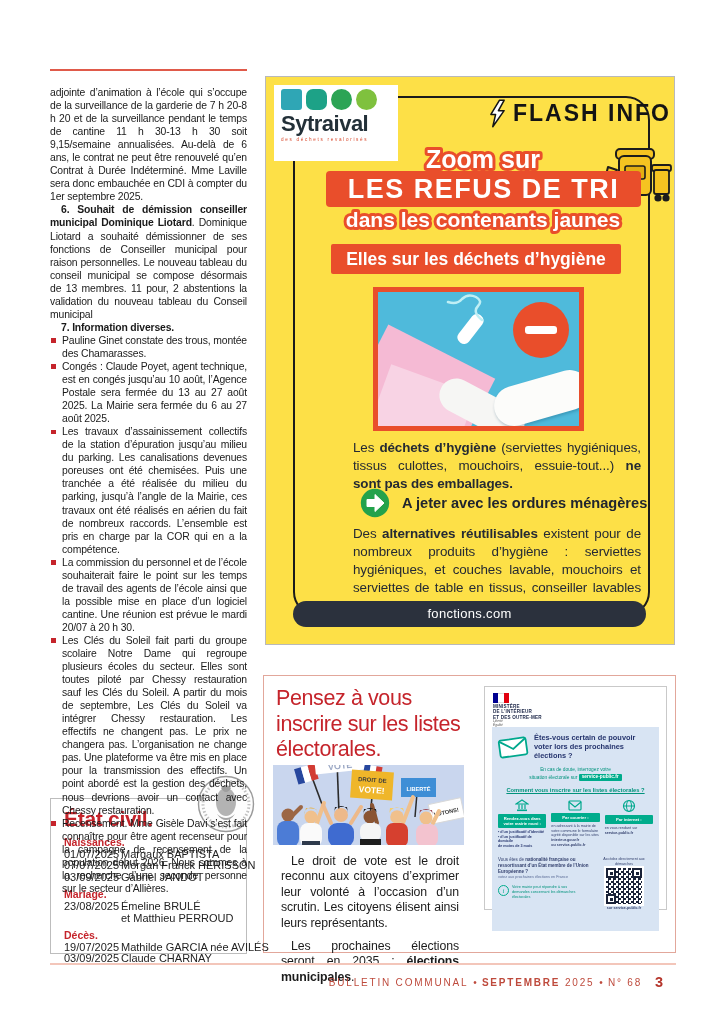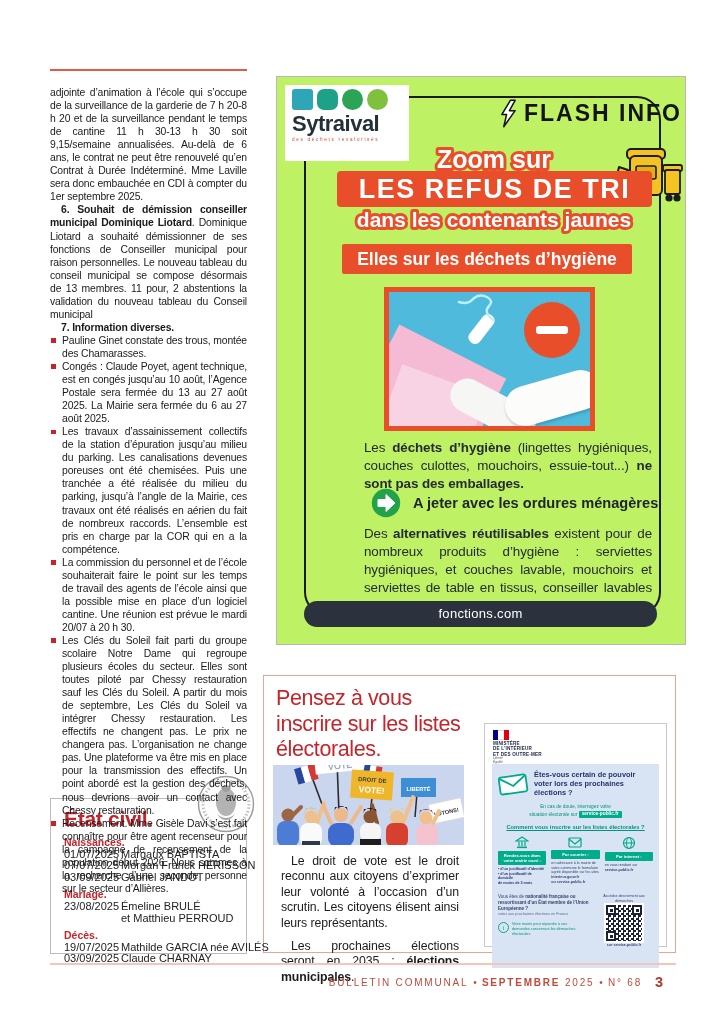--- a/index.html
+++ b/index.html
@@ -21,22 +21,22 @@
   
   .etat{position:absolute;left:50px;top:798px;width:197px;height:156px;border:1px solid #BDBDBD;
         background:#fff;padding:6px 6px 0 13px;box-sizing:border-box;z-index:1;}
   .etat h2{margin:2px 0 3px;font-size:21px;letter-spacing:-0.3px;color:#C5242B;font-weight:800;}
   .etat h3{margin:5px 0 1px;font-size:10.5px;color:#C5242B;font-weight:bold;}
   .ec-row{font-size:11px;line-height:11.4px;color:#222;white-space:nowrap;}
   .ec-date{display:inline-block;width:57px;}
   .seal{position:absolute;right:-9px;top:-25px;z-index:0;}
 
   
-  .flyer{position:absolute;left:276px;top:76px;width:410px;height:569px;border:1px solid #B9B9B9;
-         background:#bef264;box-sizing:border-box;padding-left:32px;}
+  .flyer{position:absolute;left:265px;top:76px;width:410px;height:569px;border:1px solid #B9B9B9;
+         background:#fde047;box-sizing:border-box;padding-left:32px;}
   .frame{position:absolute;left:27px;top:19px;width:353px;height:516px;border:2.5px solid #1B1B1B;border-radius:24px;}
   .logo-patch{position:absolute;left:8px;top:8px;width:124px;height:76px;background:#fff;}
   .logo{position:absolute;left:15px;top:12px;width:130px;}
   .dots{display:flex;gap:4px;margin-bottom:2px;}
   .dots span{width:21px;height:21px;display:block;}
   .d1{background:#2FA6B5;border-radius:3px;}
   .d2{background:#1DA287;border-radius:7px;}
   .d3{background:#2CA455;border-radius:50%;}
   .d4{background:#7FC13E;border-radius:50%;}
   .wordmark{font-size:22px;font-weight:800;color:#233038;letter-spacing:-0.5px;line-height:24px;}
@@ -74,21 +74,21 @@
              background:#fff;box-sizing:border-box;}
   .etitle{position:absolute;left:12px;top:10px;width:205px;margin:0;
           font-size:21.5px;line-height:25.5px;letter-spacing:-0.4px;color:#C5242B;font-weight:400;}
   .illus{position:absolute;left:9px;top:89px;}
   .ebody{position:absolute;left:9px;top:170px;width:194px;font-size:12.3px;line-height:15.4px;
          color:#1c1c1c;text-align:justify;letter-spacing:-0.1px;}
   .ebody p{margin:8px;text-indent:10px;}
 
   
   .poster{position:absolute;left:220px;top:10px;width:183px;height:224px;border:1px solid #C9C9C9;
-          background:#fff;box-sizing:border-box;margin-top:37px;}
+          background:#fff;box-sizing:border-box;}
   .mlogo{position:absolute;left:8px;top:6px;}
   .mflag{display:flex;width:16px;height:10px;margin-bottom:1px;}
   .mflag i{flex:1;}
   .mf-b{background:#000091;}
   .mf-w{background:#fff;border-top:1px solid #ddd;border-bottom:1px solid #ddd;}
   .mf-r{background:#E1000F;}
   .mlines div{font-size:4.6px;line-height:5.4px;font-weight:bold;color:#1A2446;letter-spacing:0.2px;}
   .motto div{font-size:3.2px;line-height:3.9px;color:#555;font-style:italic;}
   .bluepanel{position:absolute;left:7px;top:40px;width:167px;height:204px;background:#D8E4F3;padding:7px 6px;box-sizing:border-box;}
   .headrow{display:flex;gap:6px;align-items:flex-start;}
@@ -212,21 +212,21 @@
       <div class="pad1"></div>
       <div class="pad2"></div>
       <div class="tamp"></div>
       <svg class="tstring" width="50" height="34" viewBox="0 0 50 34">
           <path d="M44 32 q-10 -8 -4 -14 q5 -5 -2 -9 q-8 -4 -14 2 q-5 6 -14 3" fill="none" stroke="#BFEFF5" stroke-width="2.5" stroke-linecap="round"></path>
         </svg>
       <div class="noentry">
           <i></i>
         </div>
     </div>
-    <p class="fpar" style="top:362px"><span>Les </span><span class="fb">déchets d’hygiène</span><span> (lingettes hygiéniques, couches culottes, mouchoirs, essuie-tout...) </span><span class="fb">ne sont pas des emballages.</span></p>
+    <p class="fpar" style="top:362px"><span>Les </span><span class="fb">déchets d’hygiène</span><span> (serviettes hygiéniques, tissus culottes, mouchoirs, essuie-tout...) </span><span class="fb">ne sont pas des emballages.</span></p>
     <div class="arrowrow">
       <svg width="30" height="30" viewBox="0 0 30 30">
           <circle cx="15" cy="15" r="14.2" fill="#23A24B"></circle>
           <path d="M7 11.5 h8 V6.5 l9 8.5 -9 8.5 v-5 H7 z" fill="#fff" stroke="#fff" stroke-width="1" stroke-linejoin="round"></path>
         </svg>
       <span>A jeter avec les ordures ménagères</span>
     </div>
     <p class="fpar" style="top:448px"><span>Des </span><span class="fb">alternatives réutilisables</span><span> existent pour de nombreux produits d’hygiène : serviettes hygiéniques, et couches lavable, mouchoirs et serviettes de table en tissus, conseiller lavables ...</span></p>
     <div class="siteband">fonctions.com</div>
   </div>

